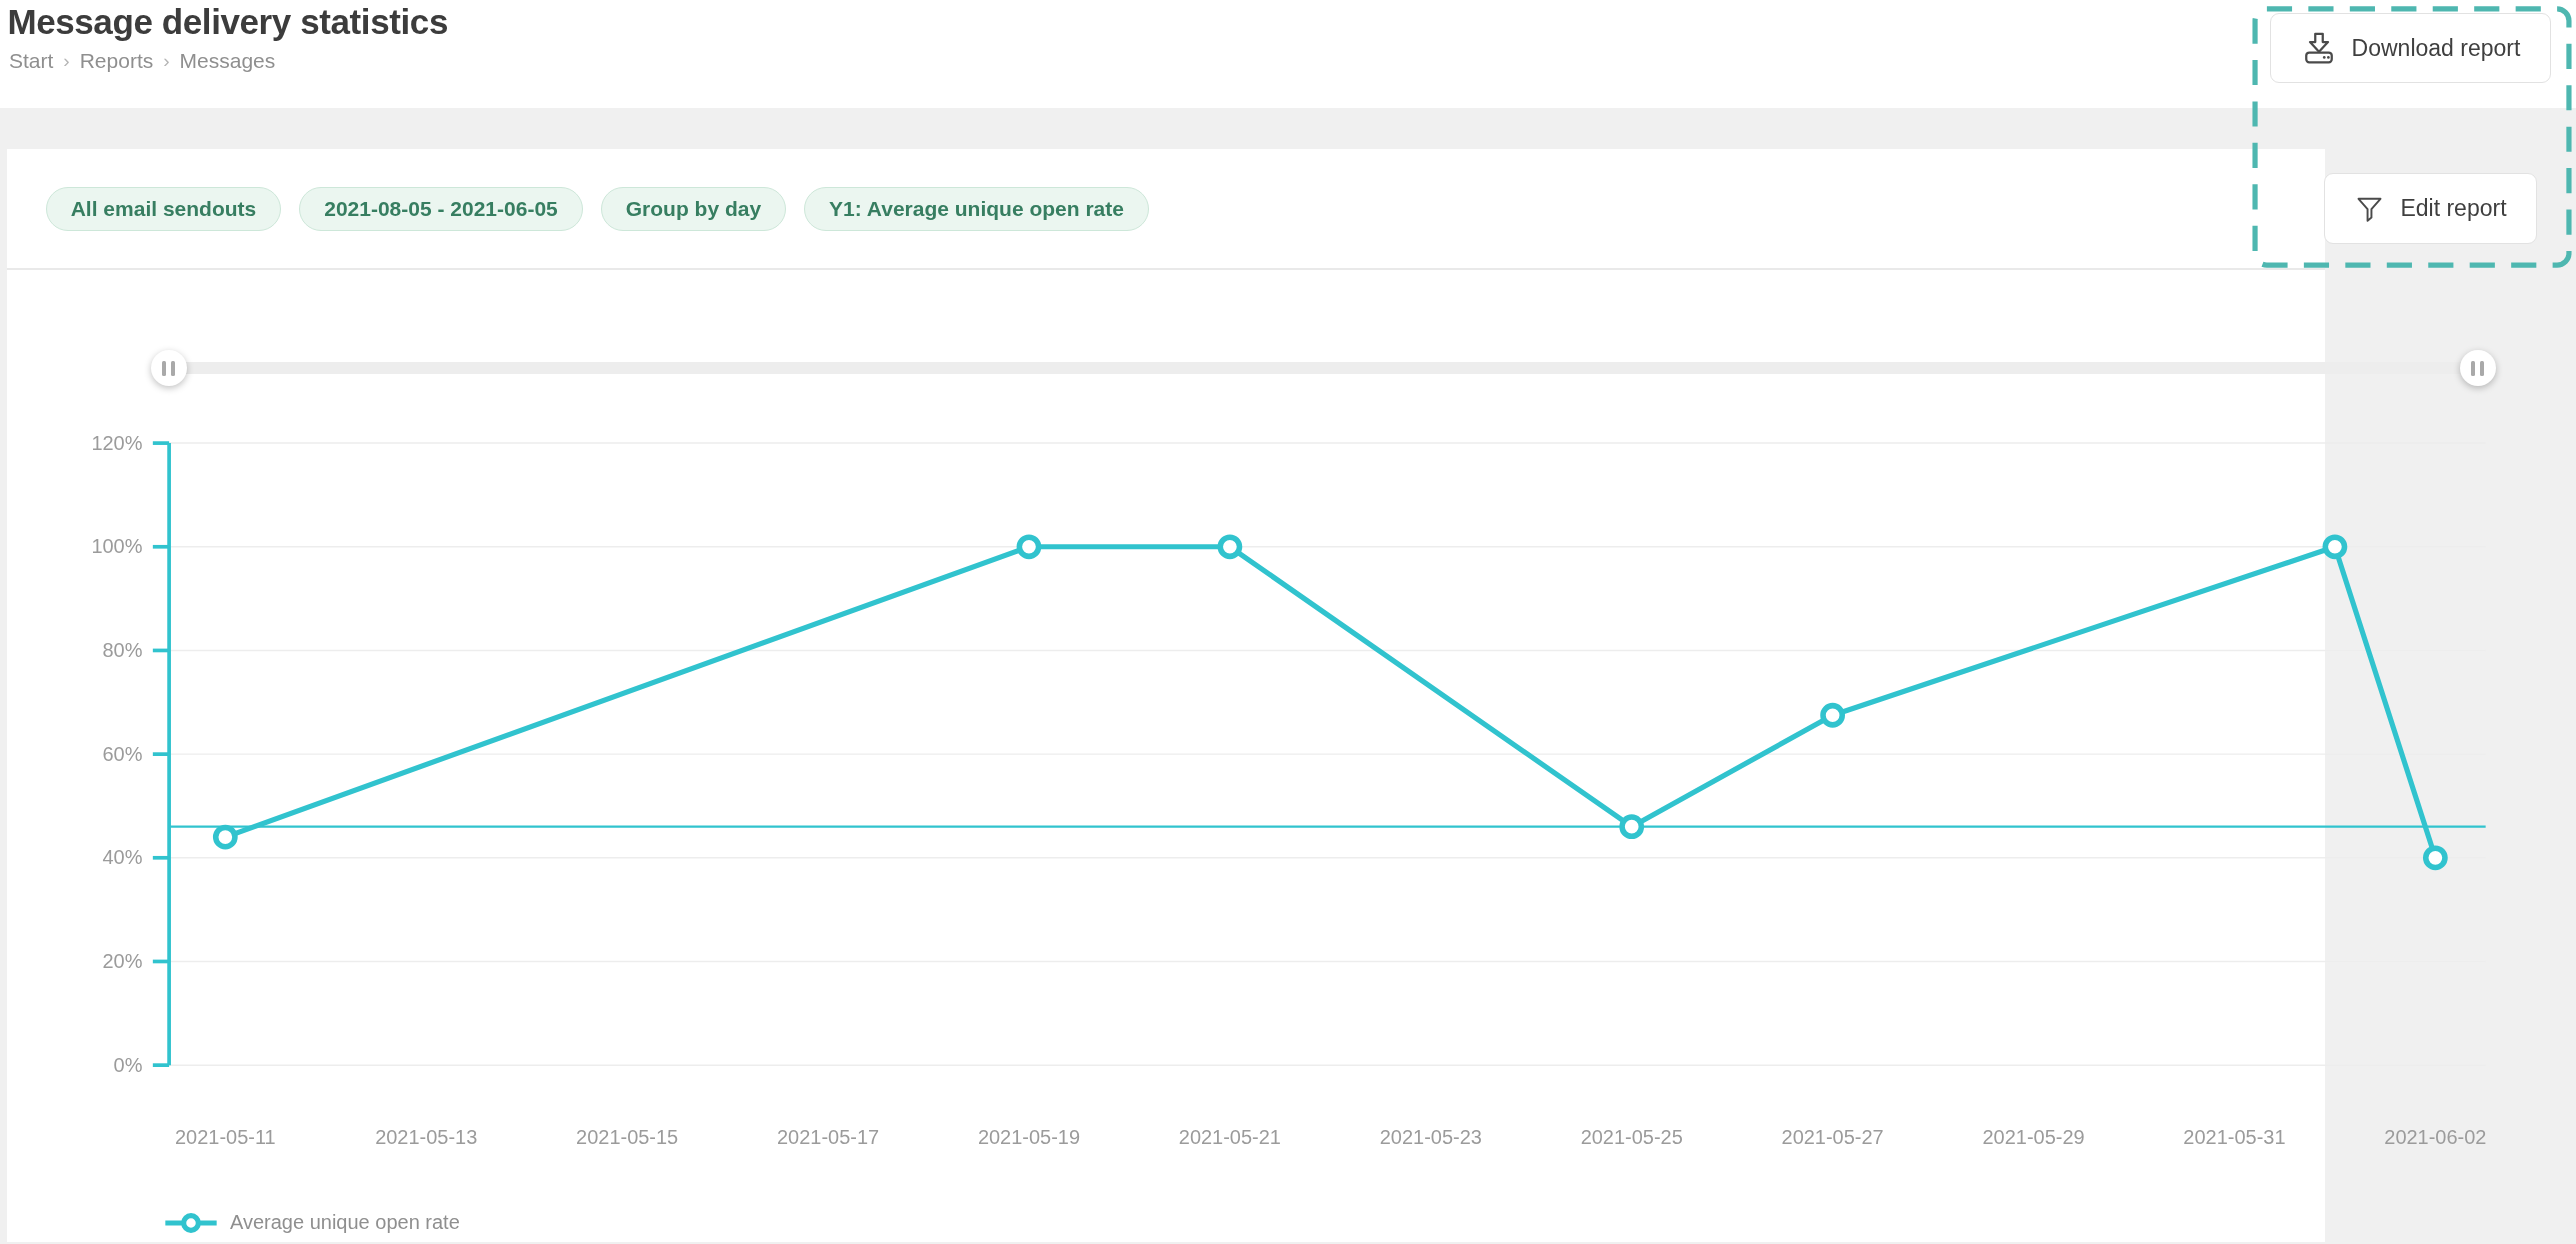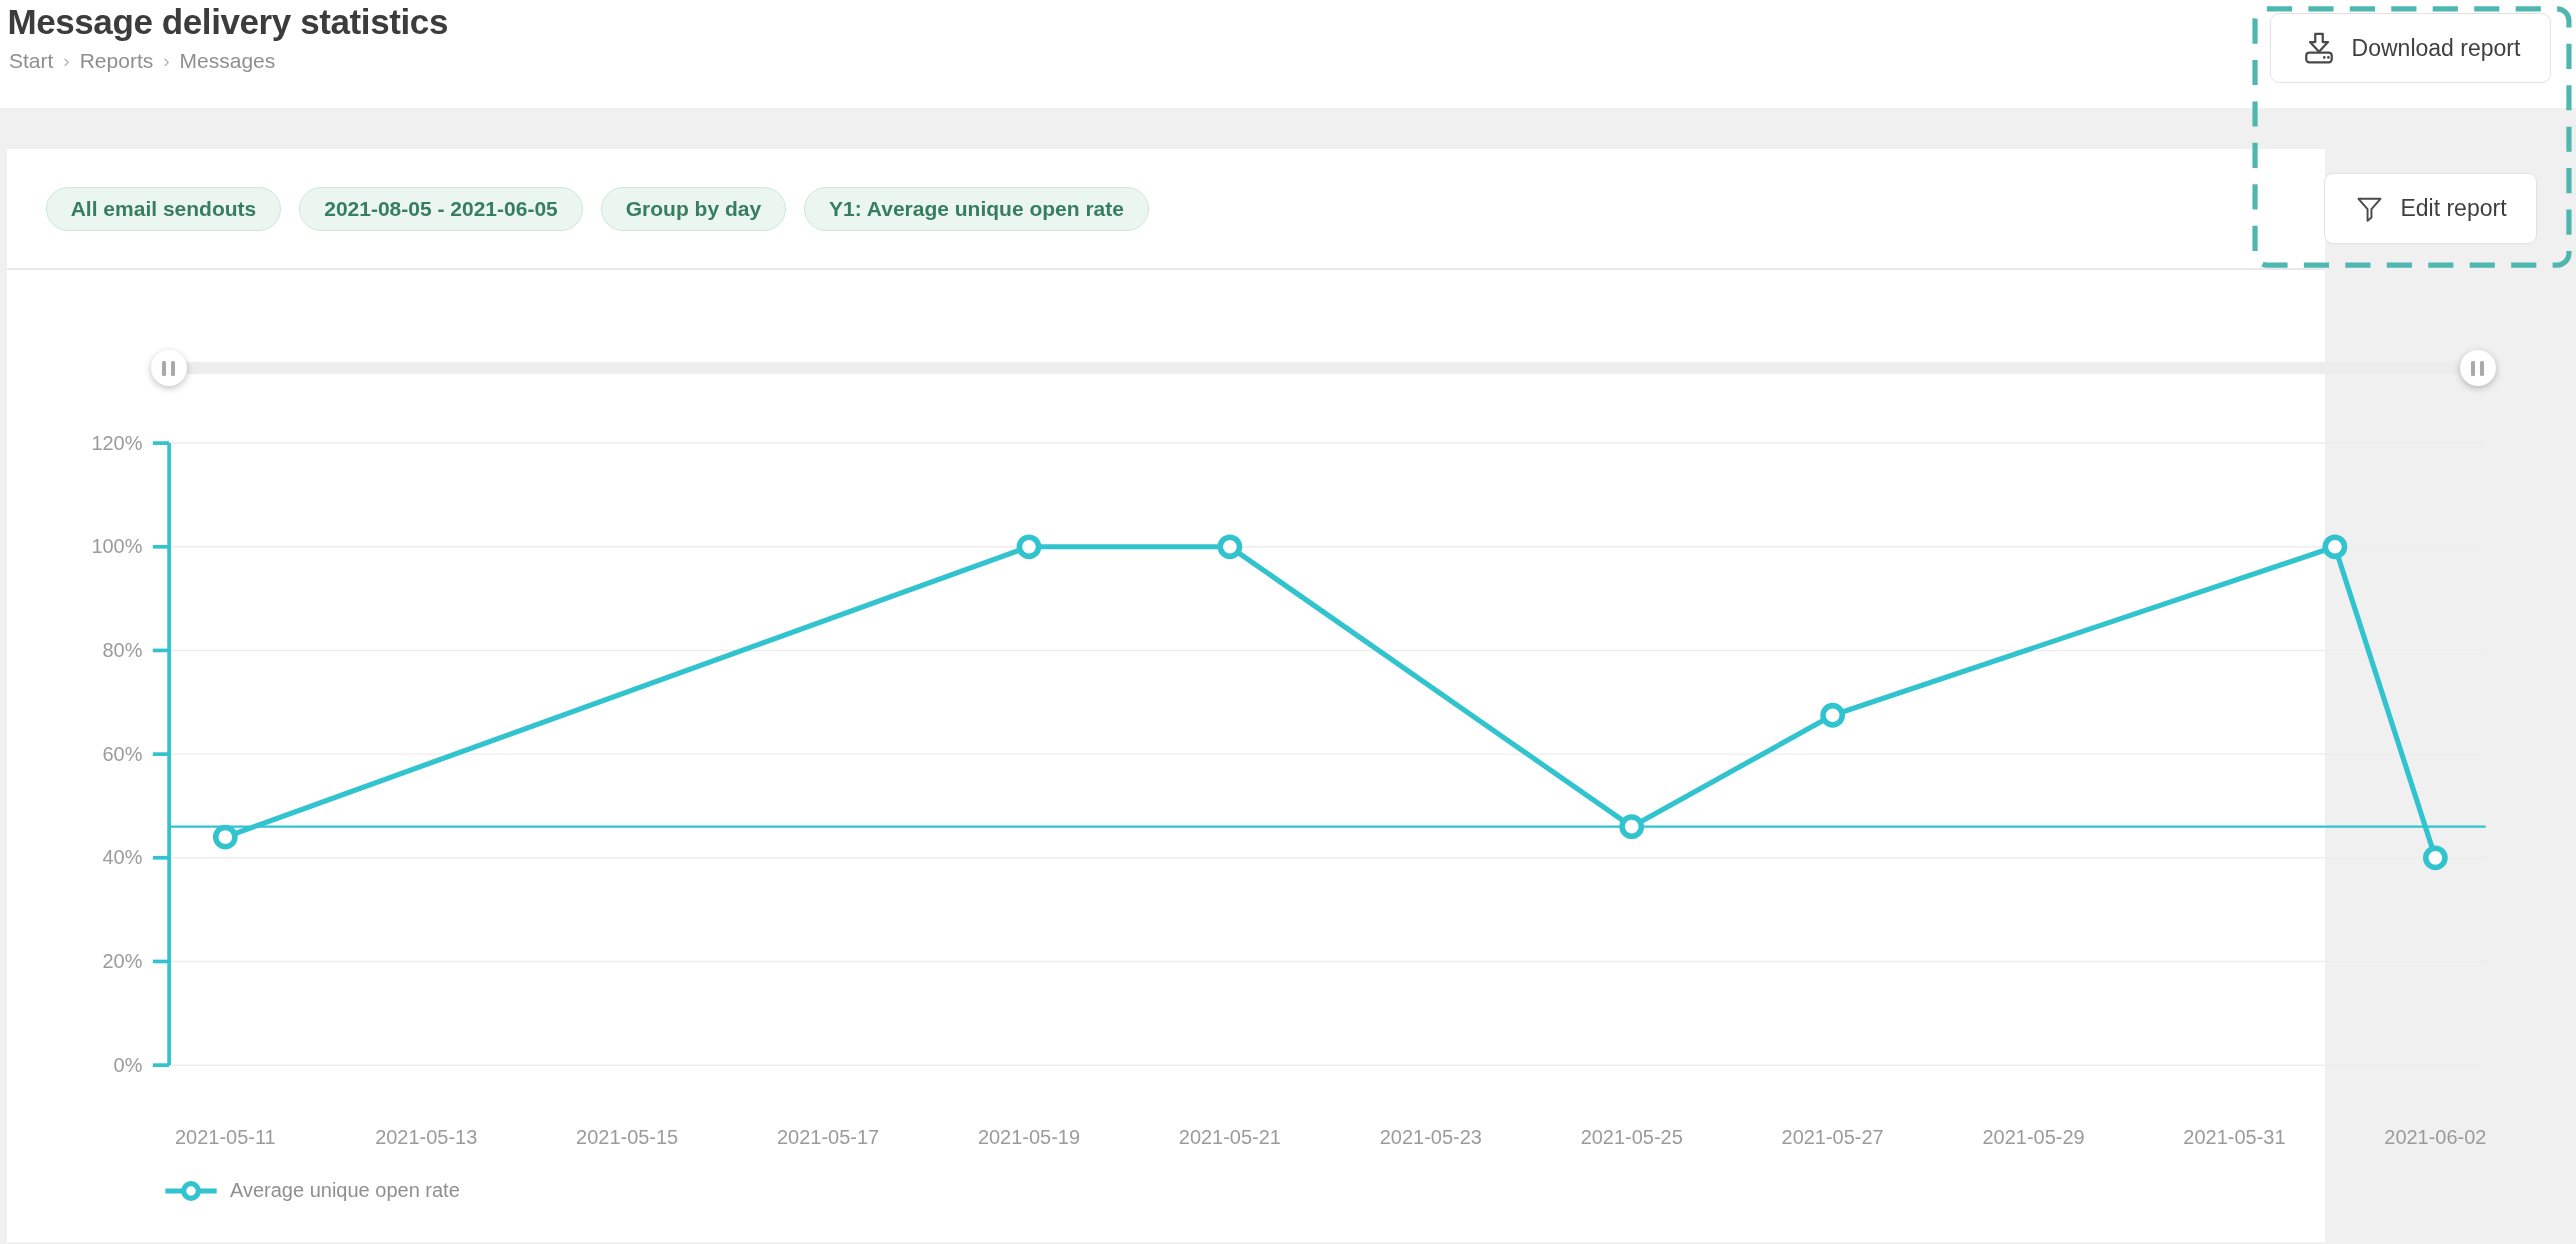--- a/index.html
+++ b/index.html
@@ -48,21 +48,21 @@
     background:#ffffff;box-shadow:0 2.2px 7.4px rgba(0,0,0,0.25);
     top:201px;display:flex;align-items:center;justify-content:center;gap:5.2px;
     cursor:grab;
   }
   .slider-handle .bar{width:3.7px;height:15px;background:#a9a9a9;border-radius:1.5px;}
   .handle-left{left:144px;}
   .handle-right{left:2453px;}
   
   #chart{position:absolute;left:0;top:266px;}
   .legend{
-    position:absolute;left:158px;top:1030px;
+    position:absolute;left:158px;top:1062px;
     display:flex;align-items:center;gap:13.3px;cursor:pointer;
   }
   .legend-label{font-size:20px;color:#8f8f8f;}
   
   .hl-rect{position:absolute;left:2249px;top:3px;}
   .btn{
     position:absolute;background:#ffffff;border:1.5px solid #e2e2e2;border-radius:9px;
     display:flex;align-items:center;justify-content:center;gap:15px;
     font-size:23px;font-weight:500;color:#3f3f3f;box-sizing:border-box;cursor:pointer;
   }

